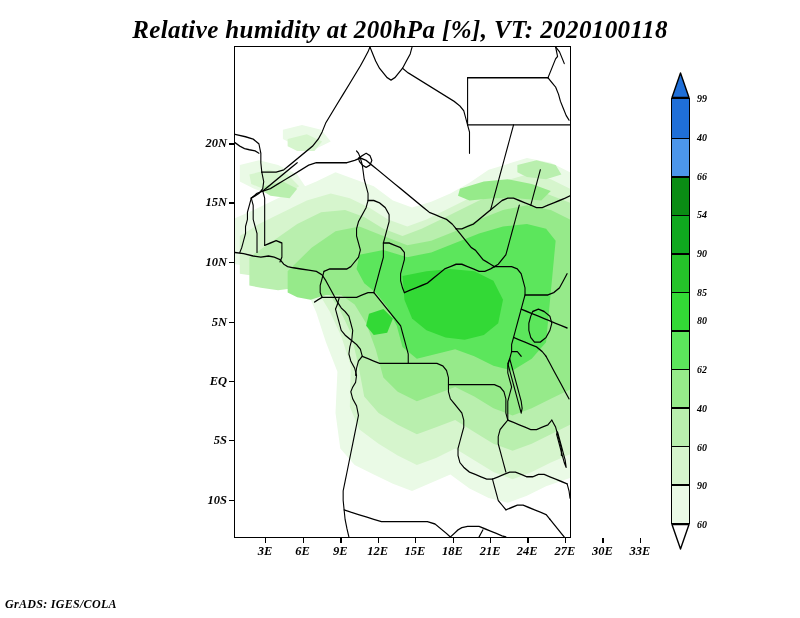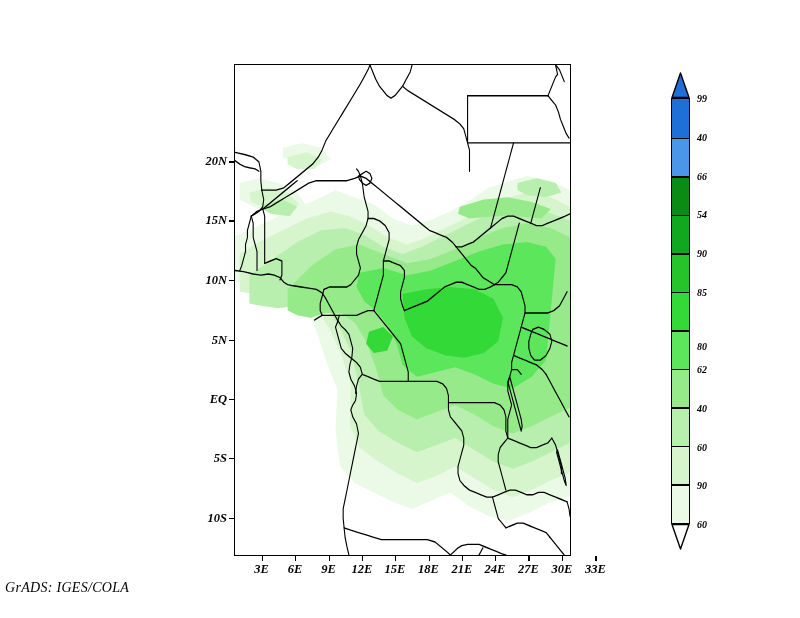--- a/index.html
+++ b/index.html
@@ -10,21 +10,21 @@
   #root{position:absolute;left:0;top:0;width:800px;height:618px;}
 
   .title{
     position:absolute;left:0;top:16px;width:800px;text-align:center;
     font-family:"Liberation Serif", serif;
     font-style:italic;font-weight:700;font-size:25px;letter-spacing:.4px;
     color:#000;white-space:nowrap;
   }
 
   
-  .map-panel{position:absolute;left:234px;top:64px;width:389px;height:492px;}
+  .map-panel{position:absolute;left:234px;top:46px;width:389px;height:492px;padding-left:48px;}
   .map-frame{
     position:absolute;left:0;top:0;width:337px;height:492px;
     border:1.6px solid #000;box-sizing:border-box;background:#ffffff;overflow:hidden;
   }
   .map-canvas{position:absolute;left:0;top:0;width:100%;height:100%;}
 
   
   .ylab{
     position:absolute;right:100%;margin-right:7px;transform:translateY(-50%);
     font-family:"Liberation Serif", serif;font-style:italic;font-weight:700;
@@ -45,30 +45,31 @@
            border:1.5px solid #000;box-sizing:border-box;}
   .cb-seg{position:absolute;left:0;width:100%;}
   .cb-div{position:absolute;left:0;width:100%;height:1.5px;background:#000;}
   .cb-lab{
     position:absolute;left:26px;transform:translateY(-50%);
     font-family:"Liberation Serif", serif;font-style:italic;font-weight:700;
     font-size:10px;color:#000;white-space:nowrap;
   }
 
   .footer{
-    position:absolute;left:5px;top:580px;
-    font-family:"Liberation Serif", serif;font-style:italic;font-weight:400;
-    font-size:14px;color:#000;white-space:nowrap;letter-spacing:.3px;
+    position:absolute;left:5px;top:597px;
+    font-family:"Liberation Serif", serif;font-style:italic;font-weight:700;
+    font-size:12px;color:#000;white-space:nowrap;letter-spacing:.3px;
   }
 </style>
 </head>
 <body>
 
 <div id="root">
 
+  <div class="title">Relative humidity at 200hPa [%], VT: 2020100118</div>
 
   <div class="map-panel">
     <div class="map-frame">
       <svg class="map-canvas" viewBox="0.5 -18.5 35 41.5" preserveAspectRatio="none">
         <defs>
           <clipPath id="clipbox">
               <rect x="0.5" y="-18.5" width="35" height="41.5"></rect>
             </clipPath>
         </defs>
         <g transform="translate(0,4.5) scale(1,-1)" clip-path="url(#clipbox)">
@@ -271,21 +272,21 @@
     <svg class="cb-arrow-bot" style="top:452px" viewBox="0 0 19 26" preserveAspectRatio="none">
       <polygon points="1,0.5 18,0.5 9.5,25" fill="#ffffff" stroke="#000" stroke-width="1.4" stroke-linejoin="round"></polygon>
     </svg>
 
     <div class="cb-lab" style="top:26px">99</div>
     <div class="cb-lab" style="top:64.7px">40</div>
     <div class="cb-lab" style="top:103.5px">66</div>
     <div class="cb-lab" style="top:142.2px">54</div>
     <div class="cb-lab" style="top:180.9px">90</div>
     <div class="cb-lab" style="top:219.6px">85</div>
-    <div class="cb-lab" style="top:274px">80</div>
+    <div class="cb-lab" style="top:248px">80</div>
     <div class="cb-lab" style="top:297.1px">62</div>
     <div class="cb-lab" style="top:335.8px">40</div>
     <div class="cb-lab" style="top:374.5px">60</div>
     <div class="cb-lab" style="top:413.3px">90</div>
     <div class="cb-lab" style="top:452px">60</div>
   </div>
 
   <div class="footer">GrADS: IGES/COLA</div>
 
 </div>

